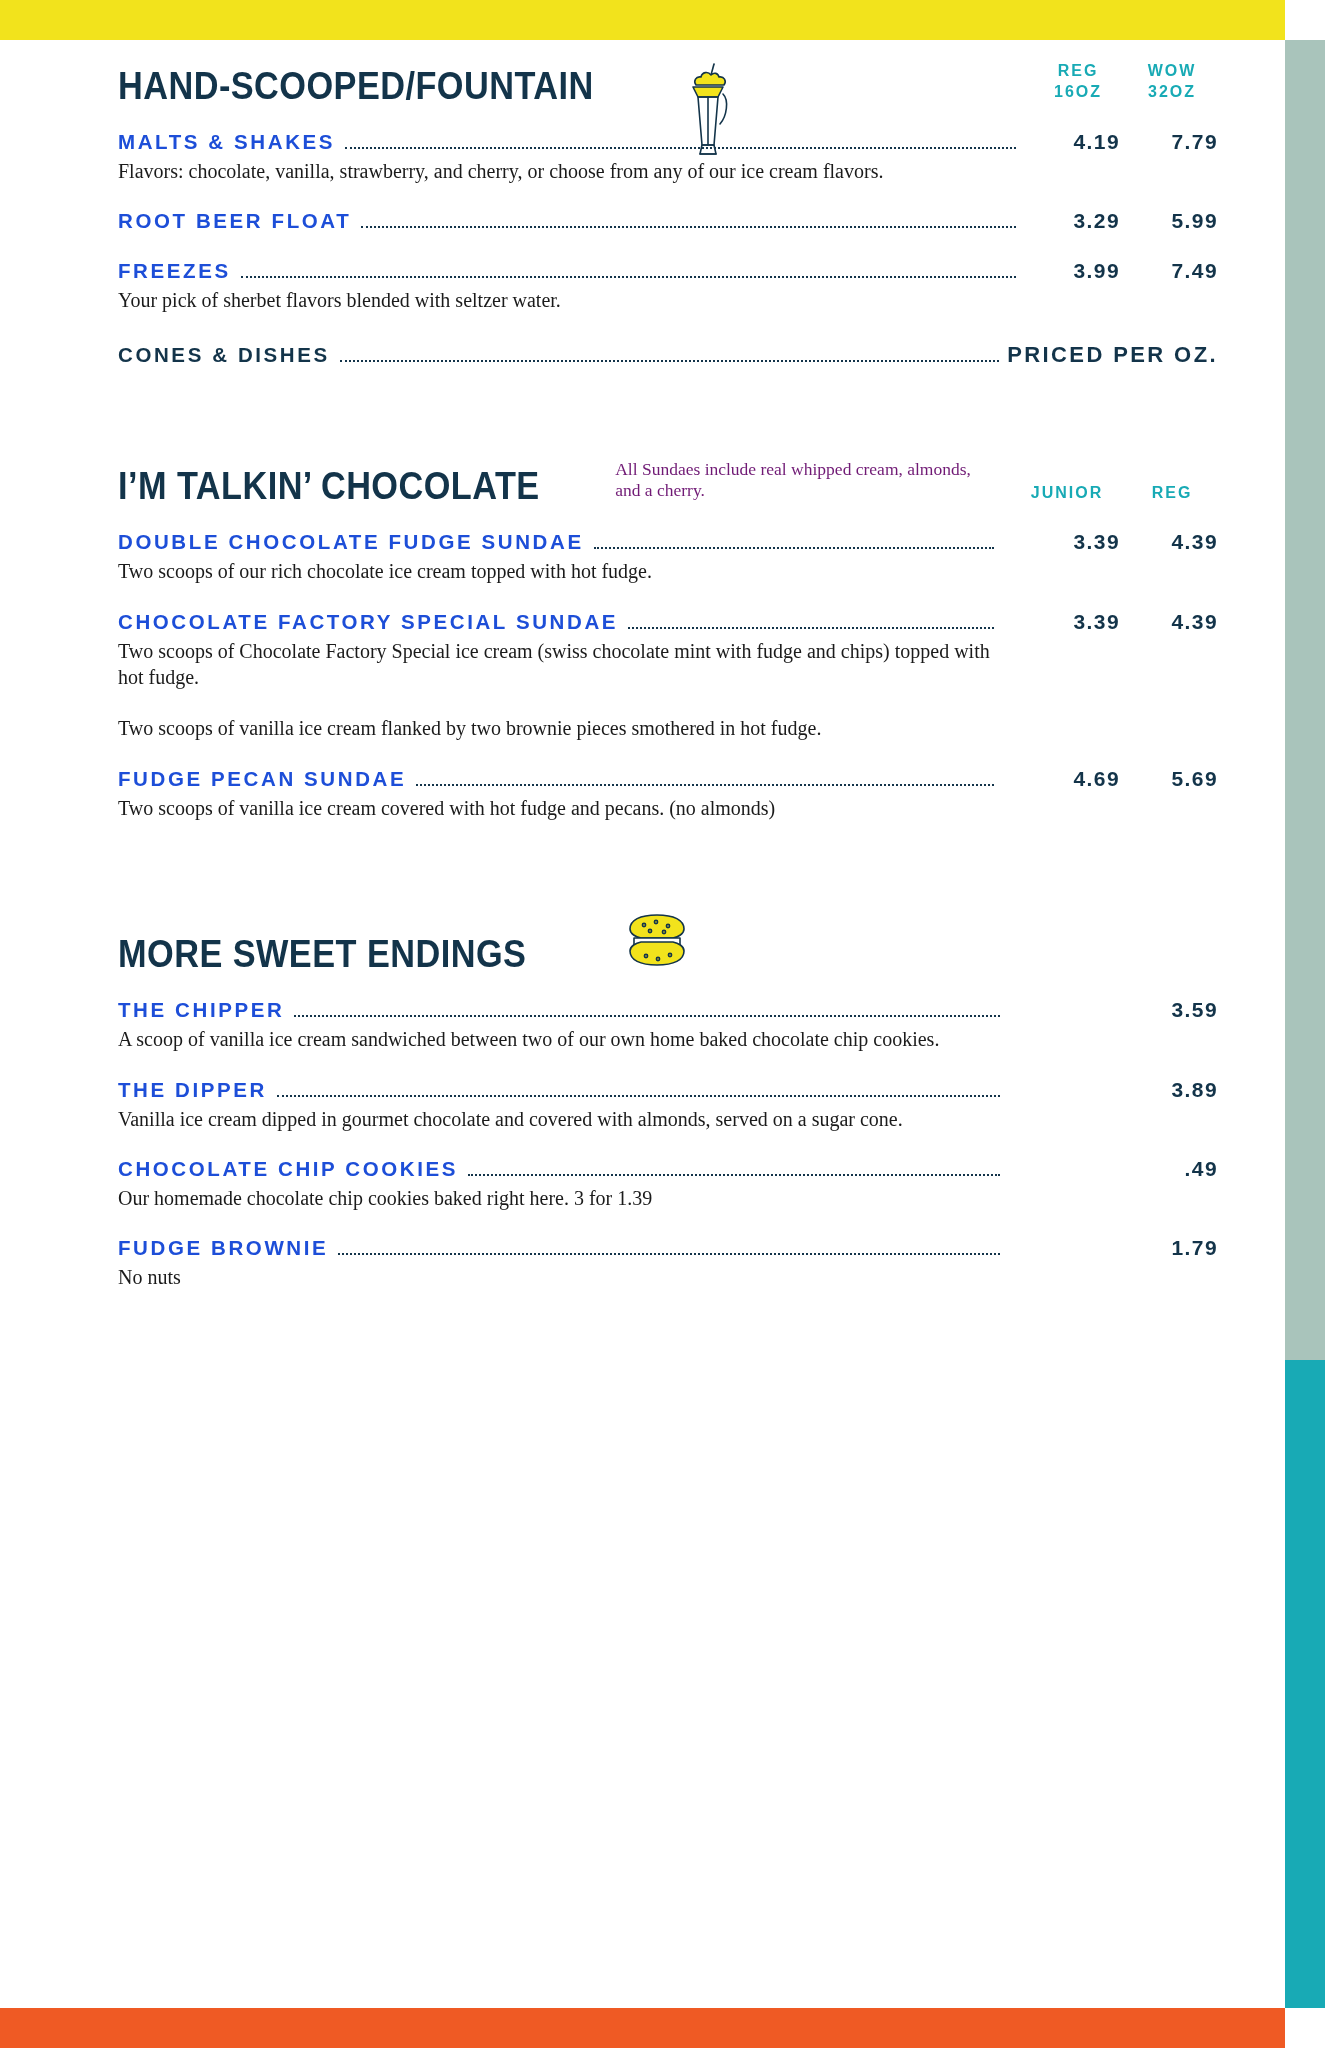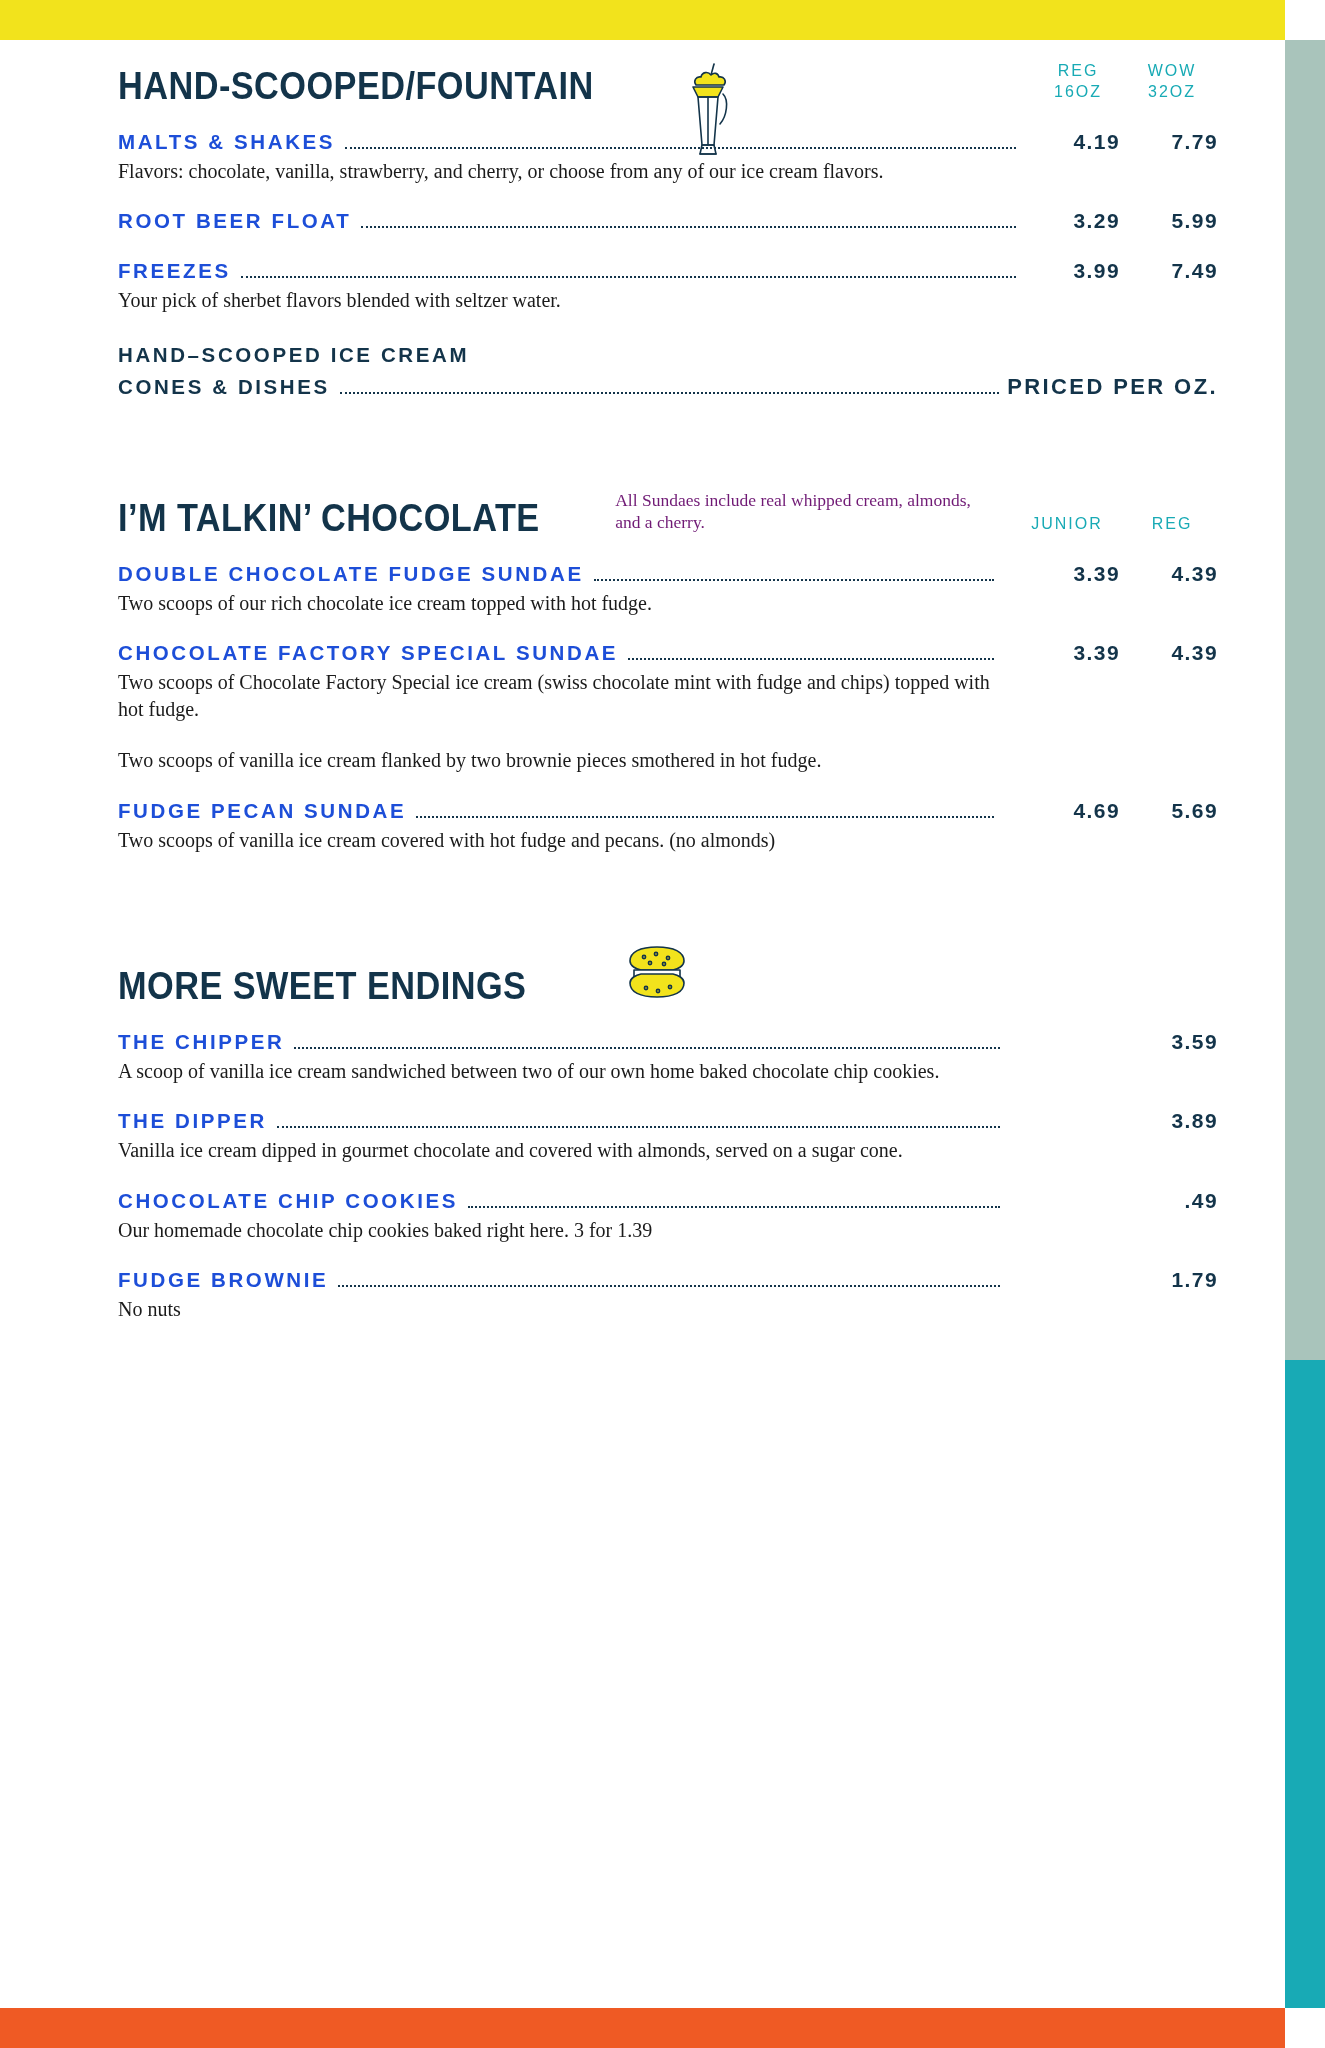--- a/index.html
+++ b/index.html
@@ -94,21 +94,21 @@
   .col-heads {
     position: absolute;
     right: 0;
     bottom: 2px;
     display: flex;
     gap: 0;
     text-align: center;
   }
   .col-head {
     font-family: "Liberation Sans", sans-serif;
-    font-weight: normal;
+    font-weight: bold;
     font-size: 16px;
     letter-spacing: 2px;
     color: #18aab5;
     line-height: 1.35;
   }
   .col-head.w1 { width: 96px; }
   .col-head.w2 { width: 92px; }
   .col-head.jr { width: 118px; }
   .col-head.rg { width: 92px; }
 
@@ -255,21 +255,20 @@
       <div class="item-line">
         <span class="item-name">FREEZES</span>
         <span class="dots"></span>
         <span class="price c1">3.99</span>
         <span class="price c2">7.49</span>
       </div>
       <div class="desc">Your pick of sherbet flavors blended with seltzer water.</div>
     </div>
 
     <div class="item">
-      <div class="twoline-name">HAND–SCOOPED ICE CREAM</div>
       <div class="item-line">
         <span class="twoline-name">CONES &amp; DISHES</span>
         <span class="dots"></span>
         <span class="price pricedper">PRICED PER OZ.</span>
       </div>
     </div>
 
     <div class="gap-lg"></div>
 
     <div class="section-head">

